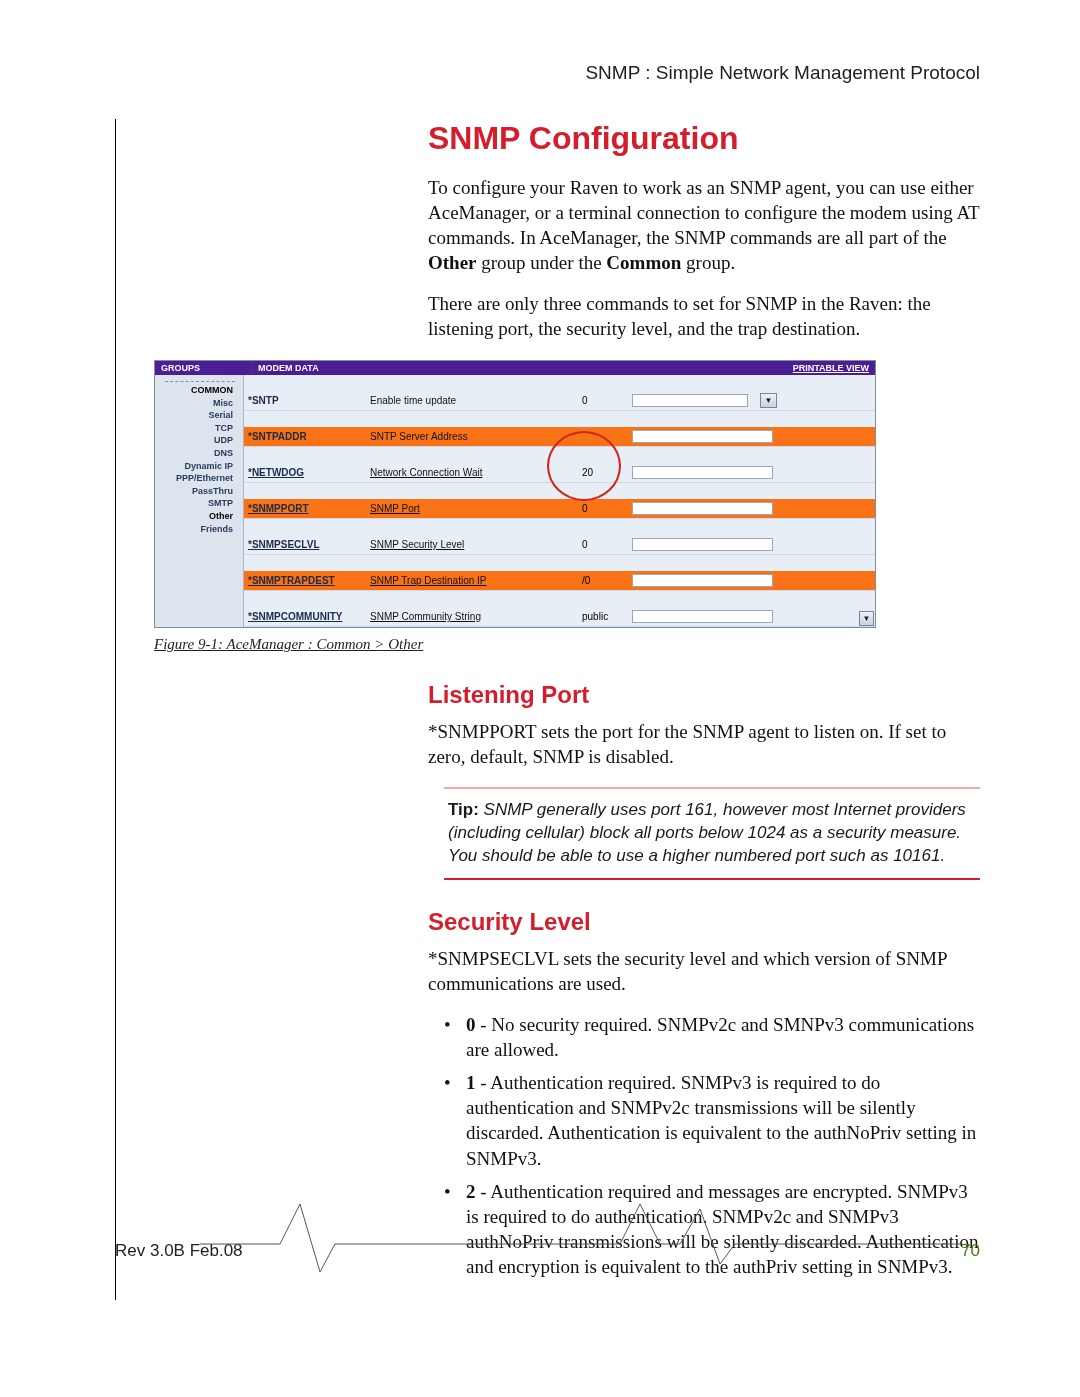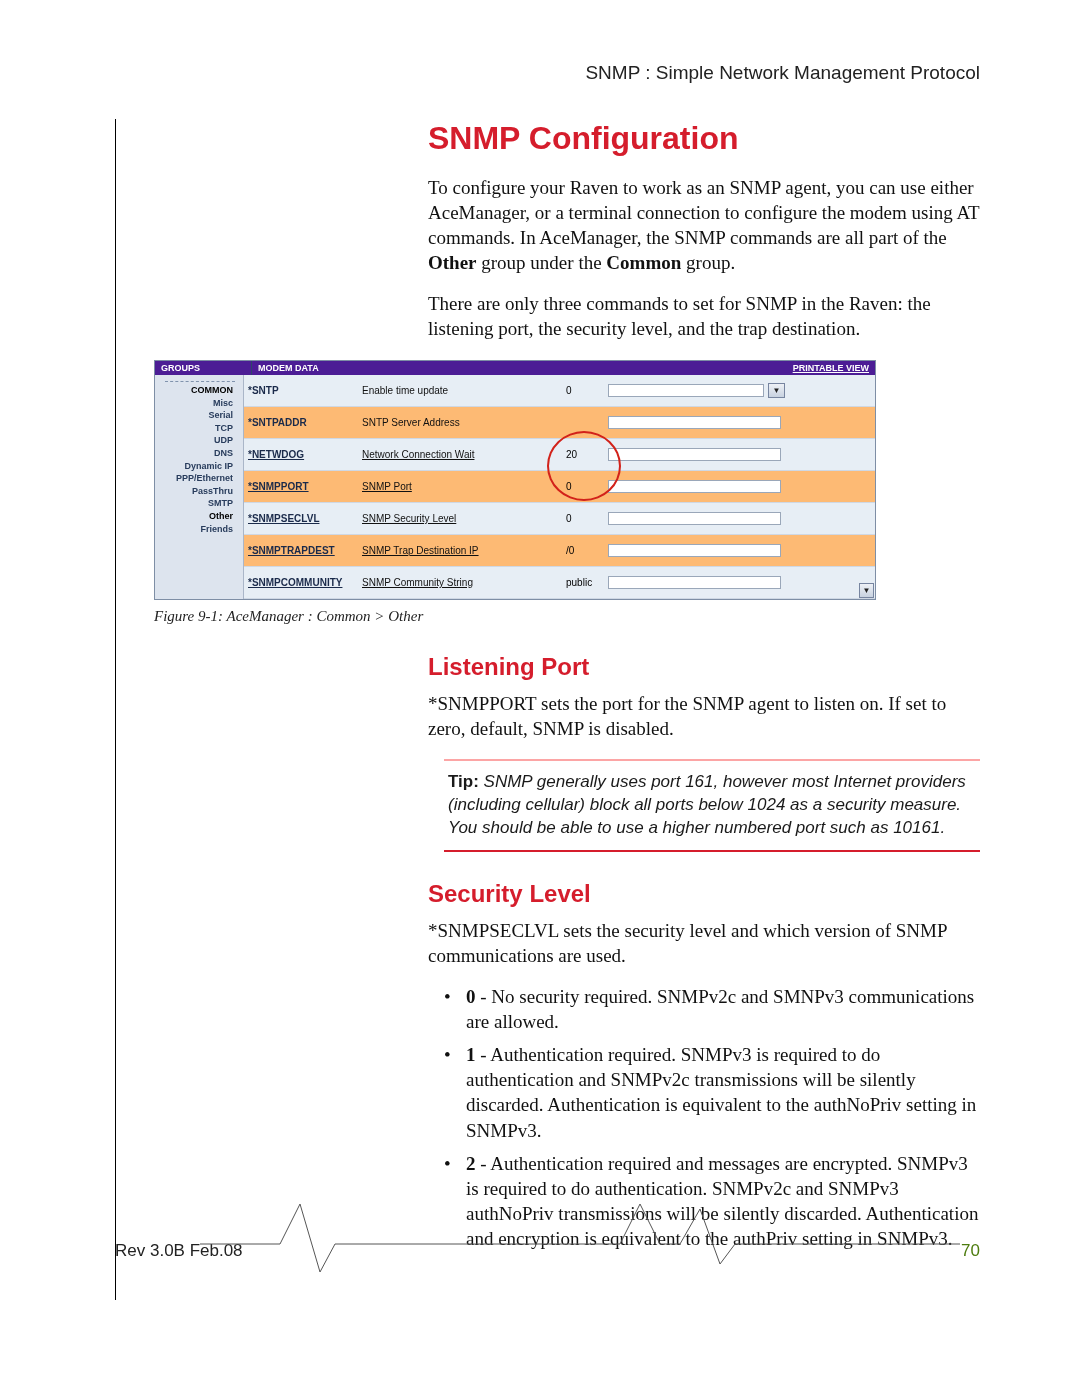--- a/index.html
+++ b/index.html
@@ -63,20 +63,21 @@
     line-height: 1.32;
     margin: 0 0 16px 0;
   }
   .para b { font-weight: bold; }
   .figcap {
     font-family: Georgia, 'Times New Roman', serif;
     font-style: italic;
     font-size: 15px;
     margin: 8px 0 0 0;
     color: #222;
+    text-decoration: underline;
   }
   .tipbox {
     border-top: 2px solid #fca5a5;
     border-bottom: 2px solid #d51d2c;
     padding: 10px 4px 10px 4px;
     margin: 18px 0 0 16px;
   }
   .tipbox .tiptext {
     font-family: Arial, Helvetica, sans-serif;
     font-size: 17px;
@@ -168,24 +169,25 @@
   .ace-rows {
     flex: 1;
     display: flex;
     flex-direction: column;
   }
   .ace-row {
     display: flex;
     align-items: center;
     border-bottom: 1px solid #cfd8e4;
     height: 17px;
-    padding: 7px 4px;
-    gap: 4px;
-  }
-  .ace-row.alt { background: #fdba74; }
+    padding: 1px 4px;
+    gap: 12px;
+    margin-top: 16px;
+  }
+  .ace-row.alt { background: #f97316; }
   .c-name { width: 110px; color: #1a2a4a; font-weight: bold; text-decoration: underline; }
   .c-name.nolink { text-decoration: none; font-weight: bold; }
   .c-desc { width: 200px; color: #111; text-decoration: underline; }
   .c-desc.nolink { text-decoration:none; }
   .c-val  { width: 38px; text-align: left; color: #000; }
   .c-input {
     flex: 1;
     height: 13px;
     border: 1px solid #9aa7b9;
     background: #fff;

